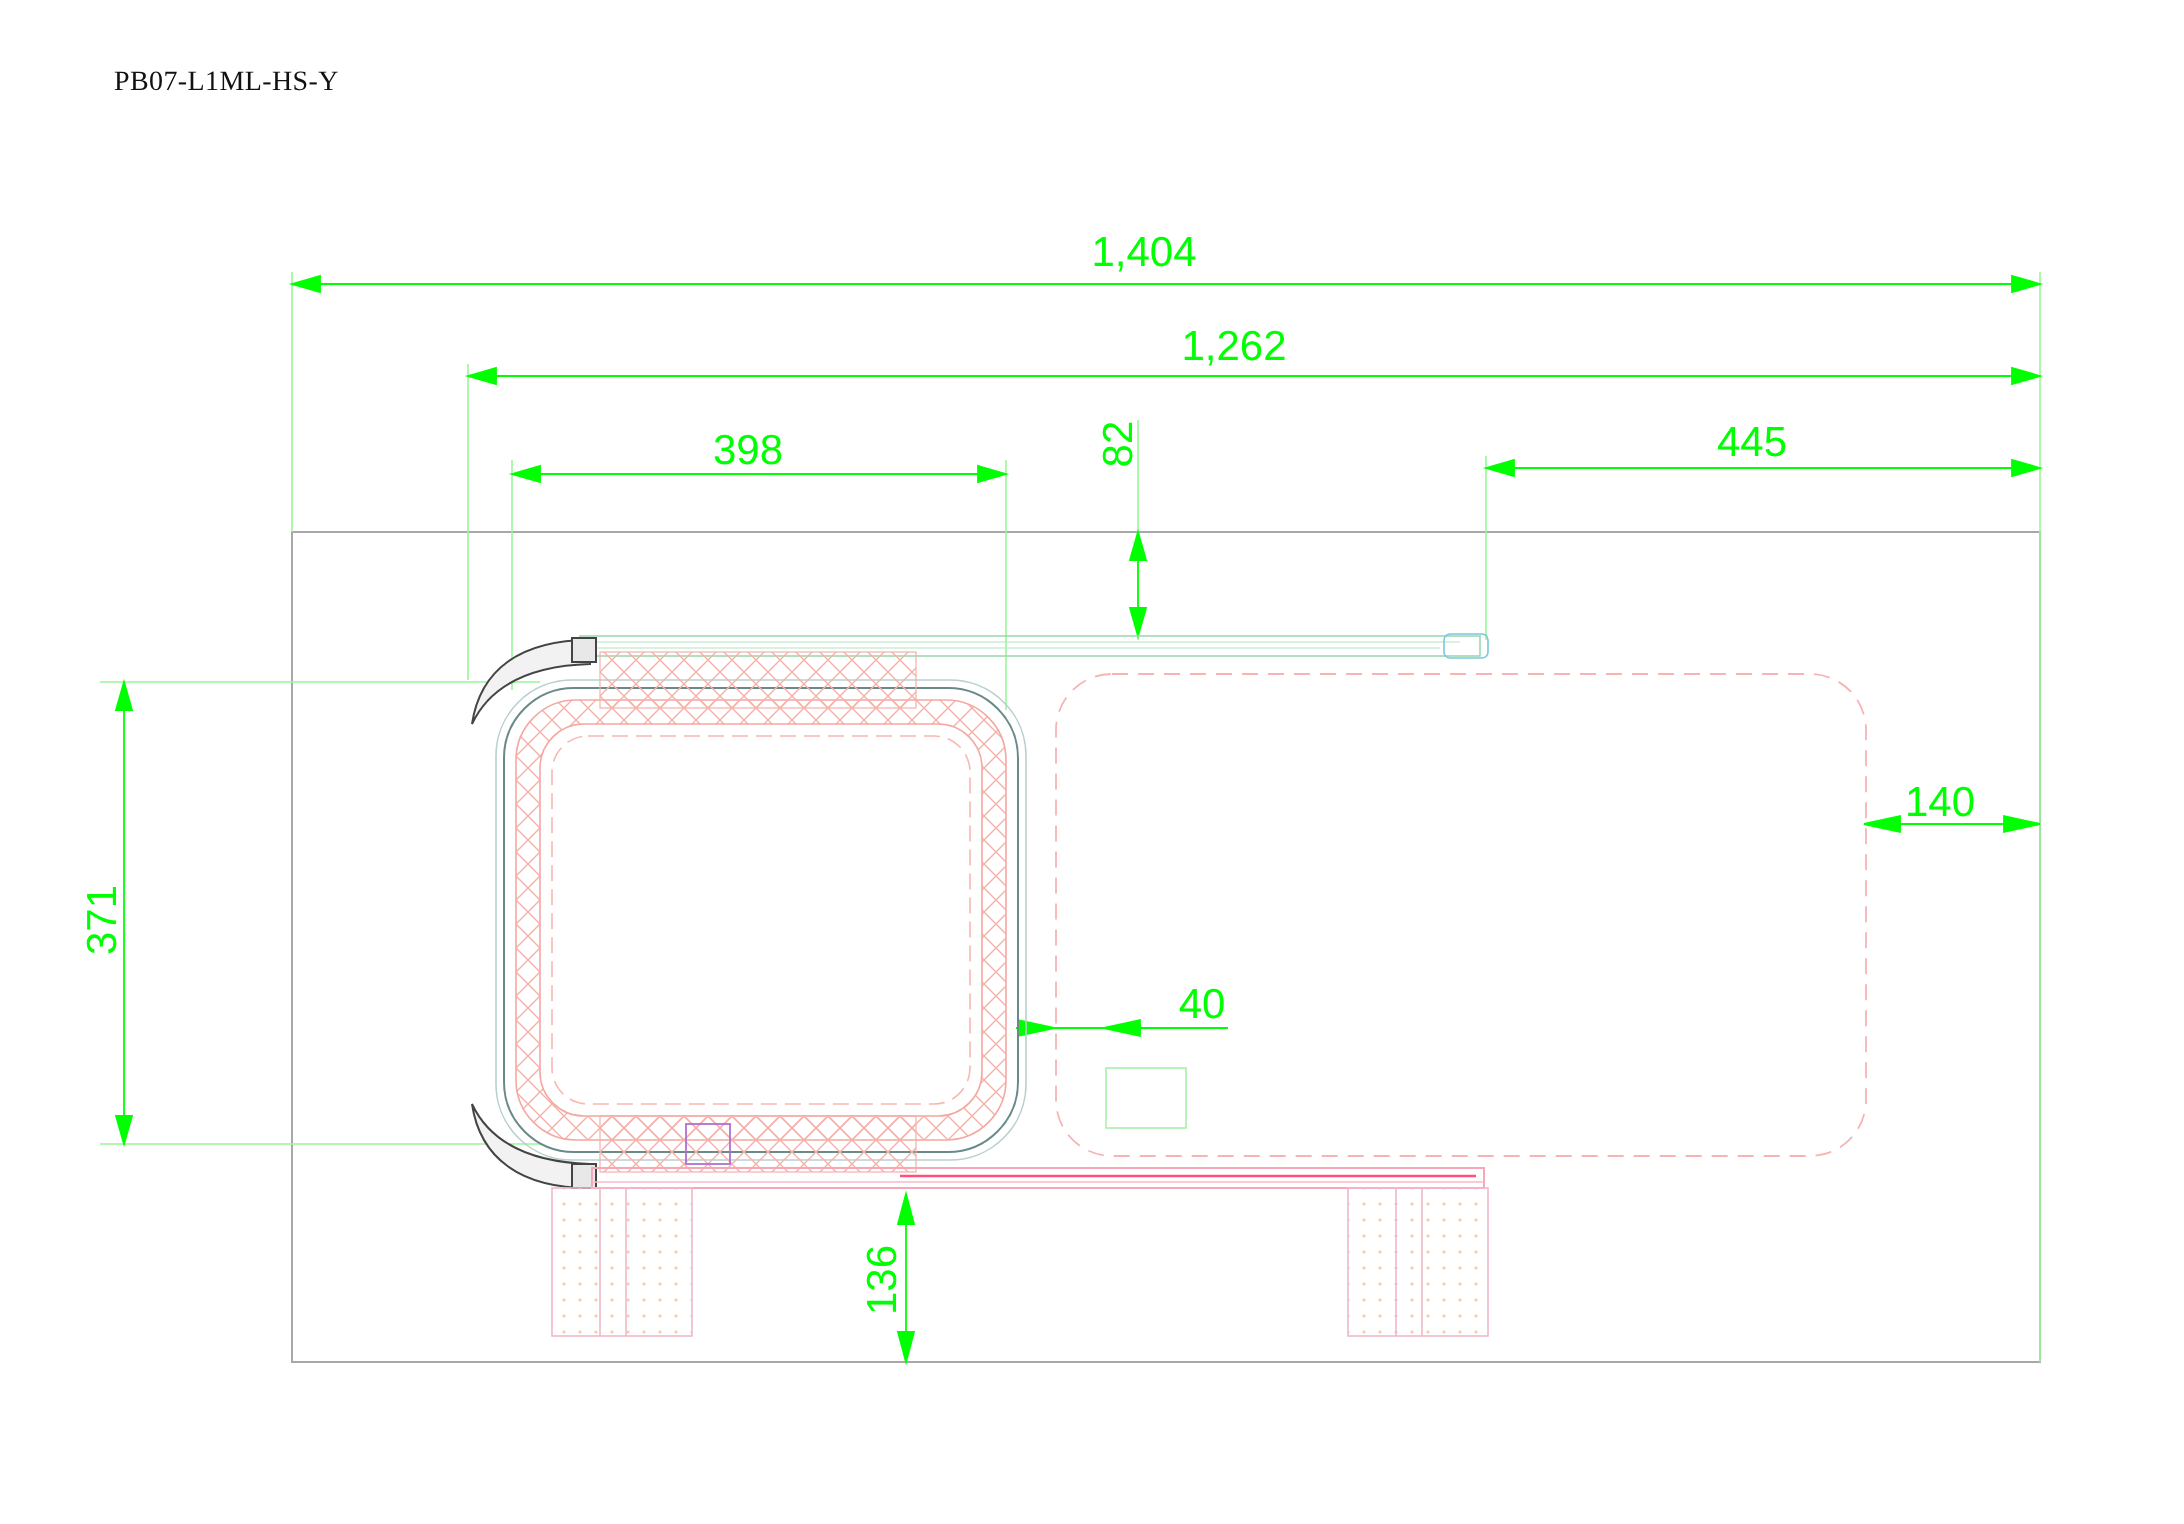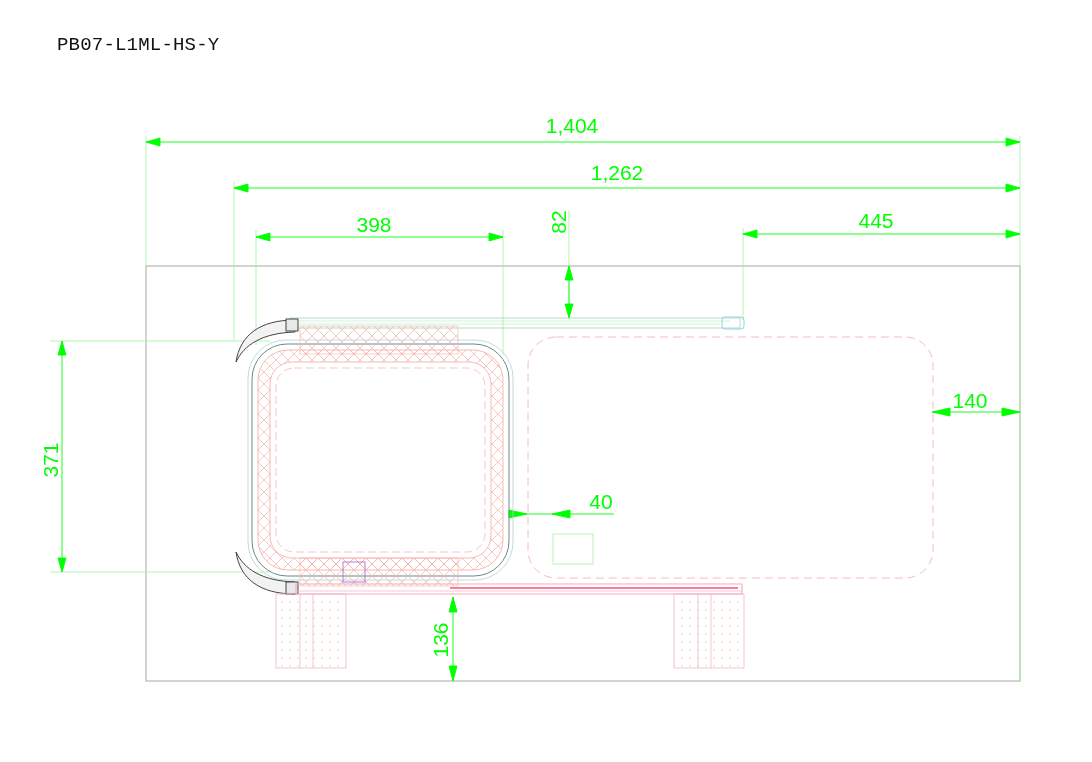--- a/index.html
+++ b/index.html
@@ -1,17 +1,17 @@
 <!DOCTYPE html>
 <html><head>
 <meta charset="utf-8">
 <style>
   html, body { margin:0; padding:0; background:#ffffff; }
   body { width:1092px; height:762px; position:relative; overflow:hidden; font-family:"Liberation Sans", sans-serif; }
-  .title { position:absolute; left:57px; top:34px; font-size:19px; color:#111; letter-spacing:0.2px; font-family:Liberation Mono, monospace;text-align:right; }
+  .title { position:absolute; left:57px; top:34px; font-size:14px; color:#111; letter-spacing:0.2px; font-family:Liberation Serif, serif;text-align:right; }
   svg { position:absolute; left:0; top:0; }
   .dimtxt { font-family:"Liberation Sans", sans-serif; font-size:21px; fill:#00ff00; }
 </style>
 </head>
 <body>
 
 <div class="title">PB07-L1ML-HS-Y</div>
 
 <svg width="1092" height="762" viewBox="0 0 1092 762">
   <defs>

